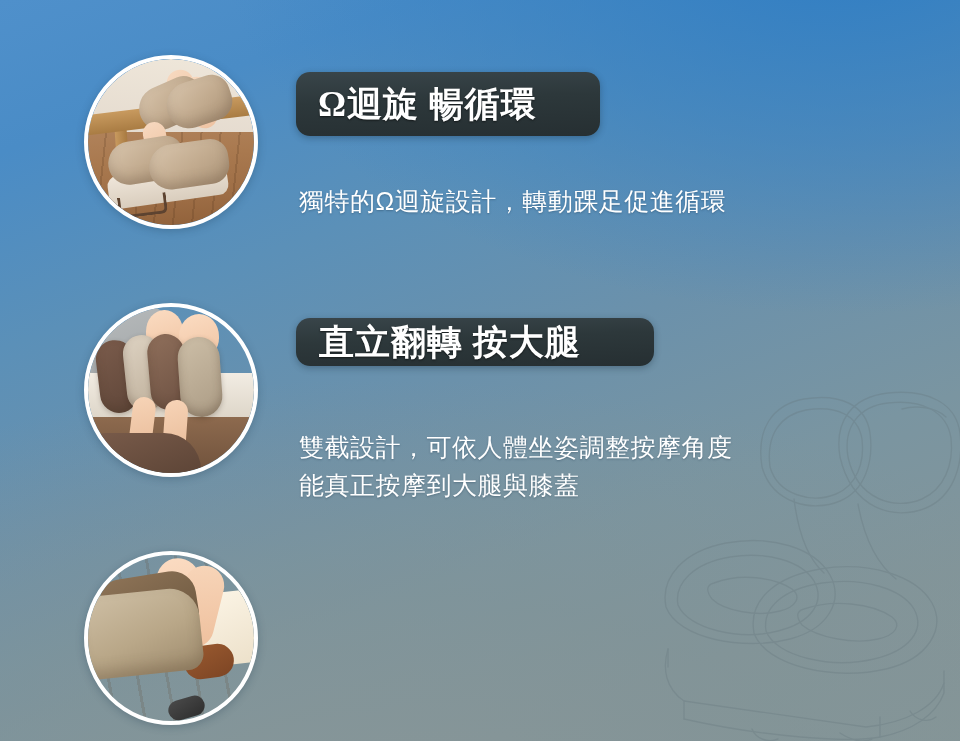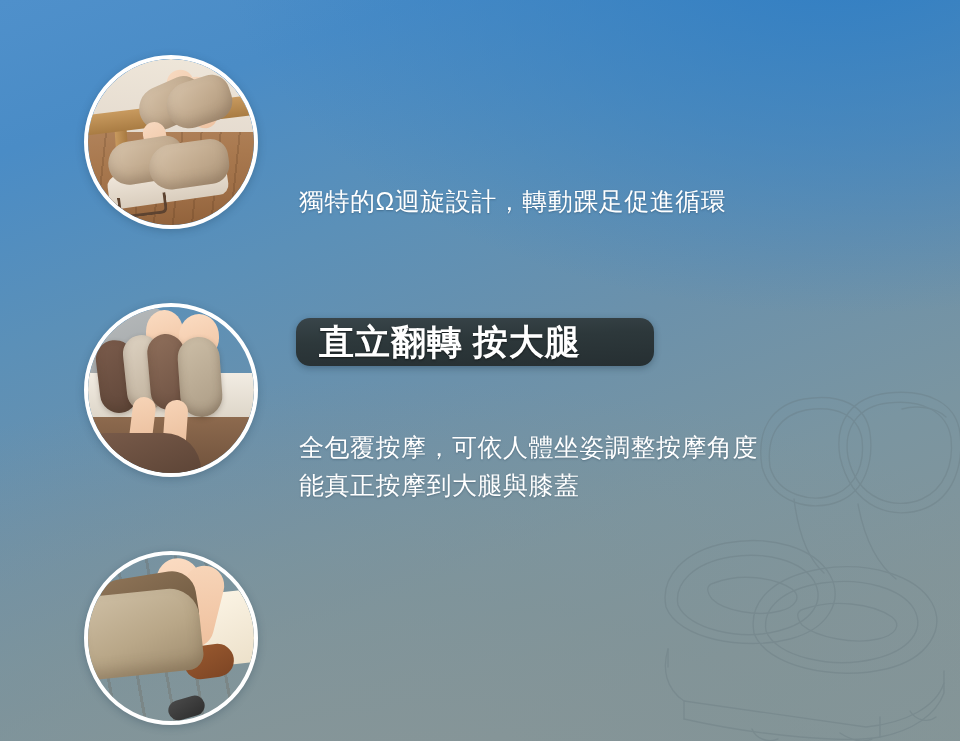--- a/index.html
+++ b/index.html
@@ -354,20 +354,23 @@
           <div class="pod upper2"></div>
           <div class="base"></div>
           <div class="leg c"></div>
           <div class="pod lower1"></div>
           <div class="pod lower2"></div>
           <div class="bracket"></div>
         </div>
       </div>
     </div>
 
+    <div class="badge" id="badge-1">
+      <span class="badge-text">Ω迴旋  暢循環</span>
+    </div>
 
     <div class="body-text" id="text-1">
       <div>獨特的Ω迴旋設計，轉動踝足促進循環</div>
     </div>
   </div>
 
   <div class="row" id="row2">
 
     <div class="photo-circle" id="photo-2">
       <div class="photo-inner">
@@ -387,21 +390,21 @@
           <div class="basepod"></div>
         </div>
       </div>
     </div>
 
     <div class="badge" id="badge-2">
       <span class="badge-text">直立翻轉  按大腿</span>
     </div>
 
     <div class="body-text" id="text-2">
-      <div>全包覆按摩，可依人體坐姿調整按摩角度</div>
+      <div>雙截設計，可依人體坐姿調整按摩角度</div>
       <div>能真正按摩到大腿與膝蓋</div>
     </div>
   </div>
 
   <div class="row" id="row3">
 
     <div class="photo-circle" id="photo-3">
       <div class="photo-inner">
         <div class="scene" id="scene3">
           <div class="floor3"></div>

